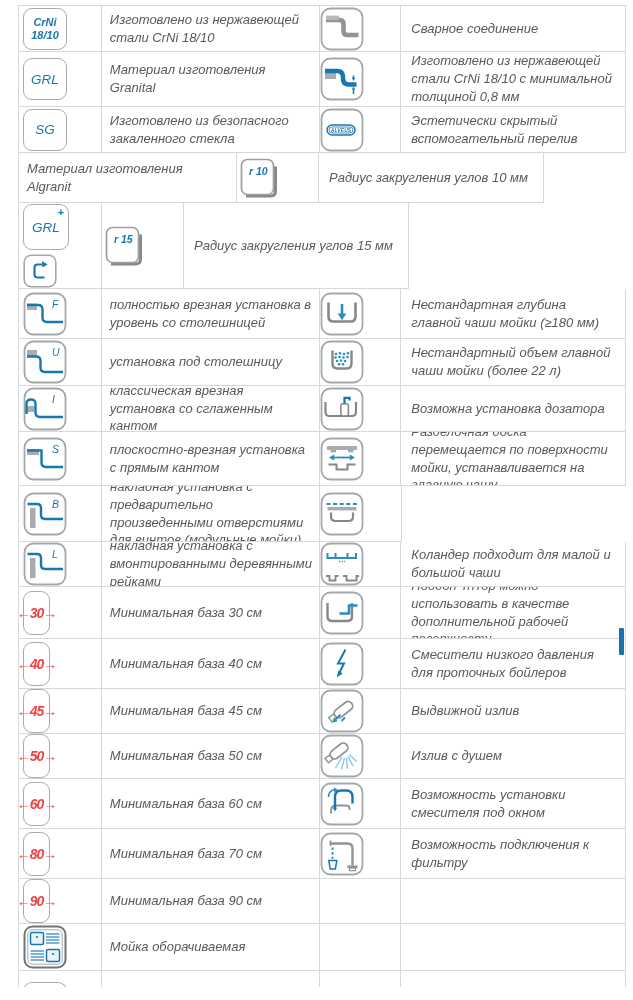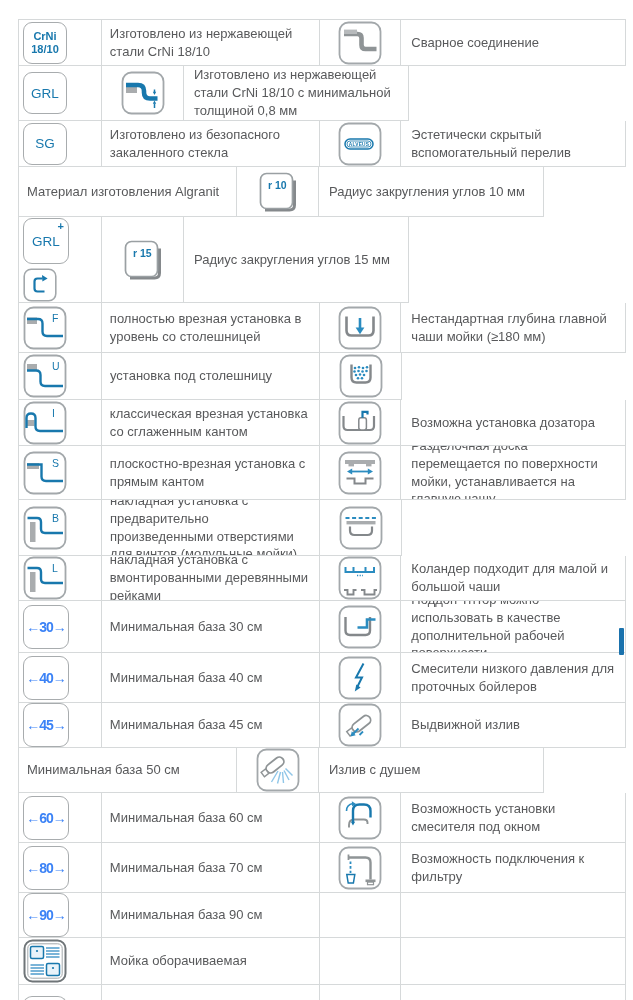--- a/index.html
+++ b/index.html
@@ -1,48 +1,49 @@
 <!DOCTYPE html>
 <html><head>
 <meta charset="utf-8">
 <style>
   html,body{margin:0;padding:0;}
   body{
     width:633px;height:1000px;overflow:hidden;background:#ffffff;
     font-family:"Liberation Sans",sans-serif;position:relative;
   }
   .legend-table{
-    position:absolute;left:18px;top:19px;width:608px;
+    position:absolute;left:18px;top:5px;width:608px;
     border-top:1px solid #d6d9da;border-left:1px solid #d6d9da;
     box-sizing:border-box;
+    font-style:italic;
   }
   .row{display:flex;}
   .cell{
     border-right:1px solid #d6d9da;border-bottom:1px solid #d6d9da;
     box-sizing:border-box;display:flex;align-items:center;overflow:hidden;
   }
   .c1{width:83px;padding-left:4px;}
   .c2{width:218px;padding:3px 6px 3px 8px;}
-  .c3{width:82px;justify-content:center;}
+  .c3{width:82px;}
   .c4{width:225px;padding:3px 8px 3px 10px;}
   .desc{color:#58595b;font-size:13px;line-height:1.38;}
   .c1.stack{flex-direction:column;align-items:flex-start;justify-content:center;gap:4px;padding-top:1px;}
   .badge{
     width:44px;height:42px;border:1.6px solid #a8acae;border-radius:9px;
     display:flex;flex-direction:column;align-items:center;justify-content:center;
     color:#1878ad;font-size:13.5px;font-weight:500;background:#fff;box-sizing:border-box;
     position:relative;flex:none;
   }
   .badge .l2{font-size:11px;line-height:1.15;font-weight:600;}
   .badge .sup{position:absolute;top:1px;right:4px;font-size:11px;font-weight:600;}
   .badge.big{width:46px;height:46px;}
   .base-badge{
-    width:46px;height:44px;border:1.6px solid #a8acae;border-radius:9px;
+    width:27px;height:44px;border:1.6px solid #a8acae;border-radius:9px;
     display:flex;align-items:center;justify-content:center;background:#fff;box-sizing:border-box;
-    color:#3b82f6;font-size:14px;font-weight:600;letter-spacing:-1px;flex:none;
+    color:#ef4444;font-size:14px;font-weight:600;letter-spacing:-1px;flex:none;
   }
   .icon-wrap{display:flex;flex:none;}
   .partial-row .cell{border-bottom:none;}
   .partial-icon{
     width:44px;height:22px;margin:11px 0 0 0;box-sizing:border-box;
     border:1.6px solid #a8acae;border-radius:9px 9px 0 0;border-bottom:none;background:#fff;
   }
   .scroll-thumb{
     position:absolute;left:619px;top:628px;width:5px;height:27px;
     background:#1a72ad;border-radius:1px;
@@ -73,20 +74,23 @@
       </div>
       <div class="cell c4">
         <span class="desc">Сварное соединение</span>
       </div>
     </div>
     <div class="row" style="height:55px">
       <div class="cell c1 ">
         <div class="badge">
           <span>GRL</span>
         </div>
+      </div>
+      <div class="cell c2">
+        <span class="desc">Материал изготовления Granital</span>
       </div>
       <div class="cell c3">
         <span class="icon-wrap">
           <svg width="44" height="44" viewBox="0 0 44 44" xmlns="http://www.w3.org/2000/svg">
             <rect x="1.5" y="1.5" width="41" height="41" rx="9" fill="#fff" stroke="#a3a8ab" stroke-width="1.8"></rect>
             <rect x="5" y="15.2" width="11" height="6.8" fill="#a9acae"></rect>
             <path d="M5 14 H17 Q23 14 23 20 V21.5 Q23 27.5 29 27.5 H36.5" fill="none" stroke="#1878ad" stroke-width="4.6"></path>
             <path d="M33.5 18.5 V21" stroke="#1878ad" stroke-width="1.5"></path>
             <polygon points="31.8,20.8 33.5,24 35.2,20.8" fill="#1878ad"></polygon>
             <path d="M33.5 37 V32.5" stroke="#1878ad" stroke-width="1.5"></path>
@@ -221,20 +225,23 @@
             <circle cx="23.5" cy="17.5" r="1.3" fill="#2b8cc0"></circle>
             <circle cx="27.5" cy="17" r="1.3" fill="#2b8cc0"></circle>
             <circle cx="17" cy="21" r="1.3" fill="#2b8cc0"></circle>
             <circle cx="21" cy="20.5" r="1.3" fill="#2b8cc0"></circle>
             <circle cx="25" cy="21" r="1.3" fill="#2b8cc0"></circle>
             <circle cx="19" cy="24.2" r="1.3" fill="#2b8cc0"></circle>
             <circle cx="23" cy="24.2" r="1.3" fill="#2b8cc0"></circle>
           </svg>
         </span>
       </div>
+      <div class="cell c4">
+        <span class="desc">Нестандартный объем главной чаши мойки (более 22 л)</span>
+      </div>
     </div>
     <div class="row" style="height:46px">
       <div class="cell c1 ">
         <span class="icon-wrap">
           <svg width="44" height="44" viewBox="0 0 44 44" xmlns="http://www.w3.org/2000/svg">
             <rect x="1.5" y="1.5" width="41" height="41" rx="9" fill="#fff" stroke="#a3a8ab" stroke-width="1.8"></rect>
             <rect x="3.5" y="19" width="8" height="6" fill="#a9acae"></rect>
             <path d="M3.5 27 V17 Q3.5 12.5 8 12.5 Q12.5 12.5 12.5 17 V25.5 Q12.5 30 17 30 H40" fill="none" stroke="#1878ad" stroke-width="2.4"></path>
             <text x="29" y="15.5" font-size="10.5" fill="#1878ad" font-family="Liberation Sans,sans-serif">I</text>
           </svg>
@@ -401,20 +408,23 @@
             <polygon points="12.6,33.4 13.8,28.3 17.7,32.2" fill="#2b8cc0"></polygon>
             <path d="M25 28.5 L21.5 32" stroke="#2b8cc0" stroke-width="1.8"></path>
           </svg>
         </span>
       </div>
       <div class="cell c4">
         <span class="desc">Выдвижной излив</span>
       </div>
     </div>
     <div class="row" style="height:45px">
+      <div class="cell c1 ">
+        <div class="base-badge">←50→</div>
+      </div>
       <div class="cell c2">
         <span class="desc">Минимальная база 50 см</span>
       </div>
       <div class="cell c3">
         <span class="icon-wrap">
           <svg width="44" height="44" viewBox="0 0 44 44" xmlns="http://www.w3.org/2000/svg">
             <rect x="1.5" y="1.5" width="41" height="41" rx="9" fill="#fff" stroke="#a3a8ab" stroke-width="1.8"></rect>
             <g transform="rotate(-38 19 17)">
               <rect x="9" y="12.5" width="20" height="9" rx="4.5" fill="#fff" stroke="#8f9496" stroke-width="1.8"></rect>
               <rect x="3.5" y="14.3" width="5.5" height="5.4" fill="#fff" stroke="#8f9496" stroke-width="1.4"></rect>

